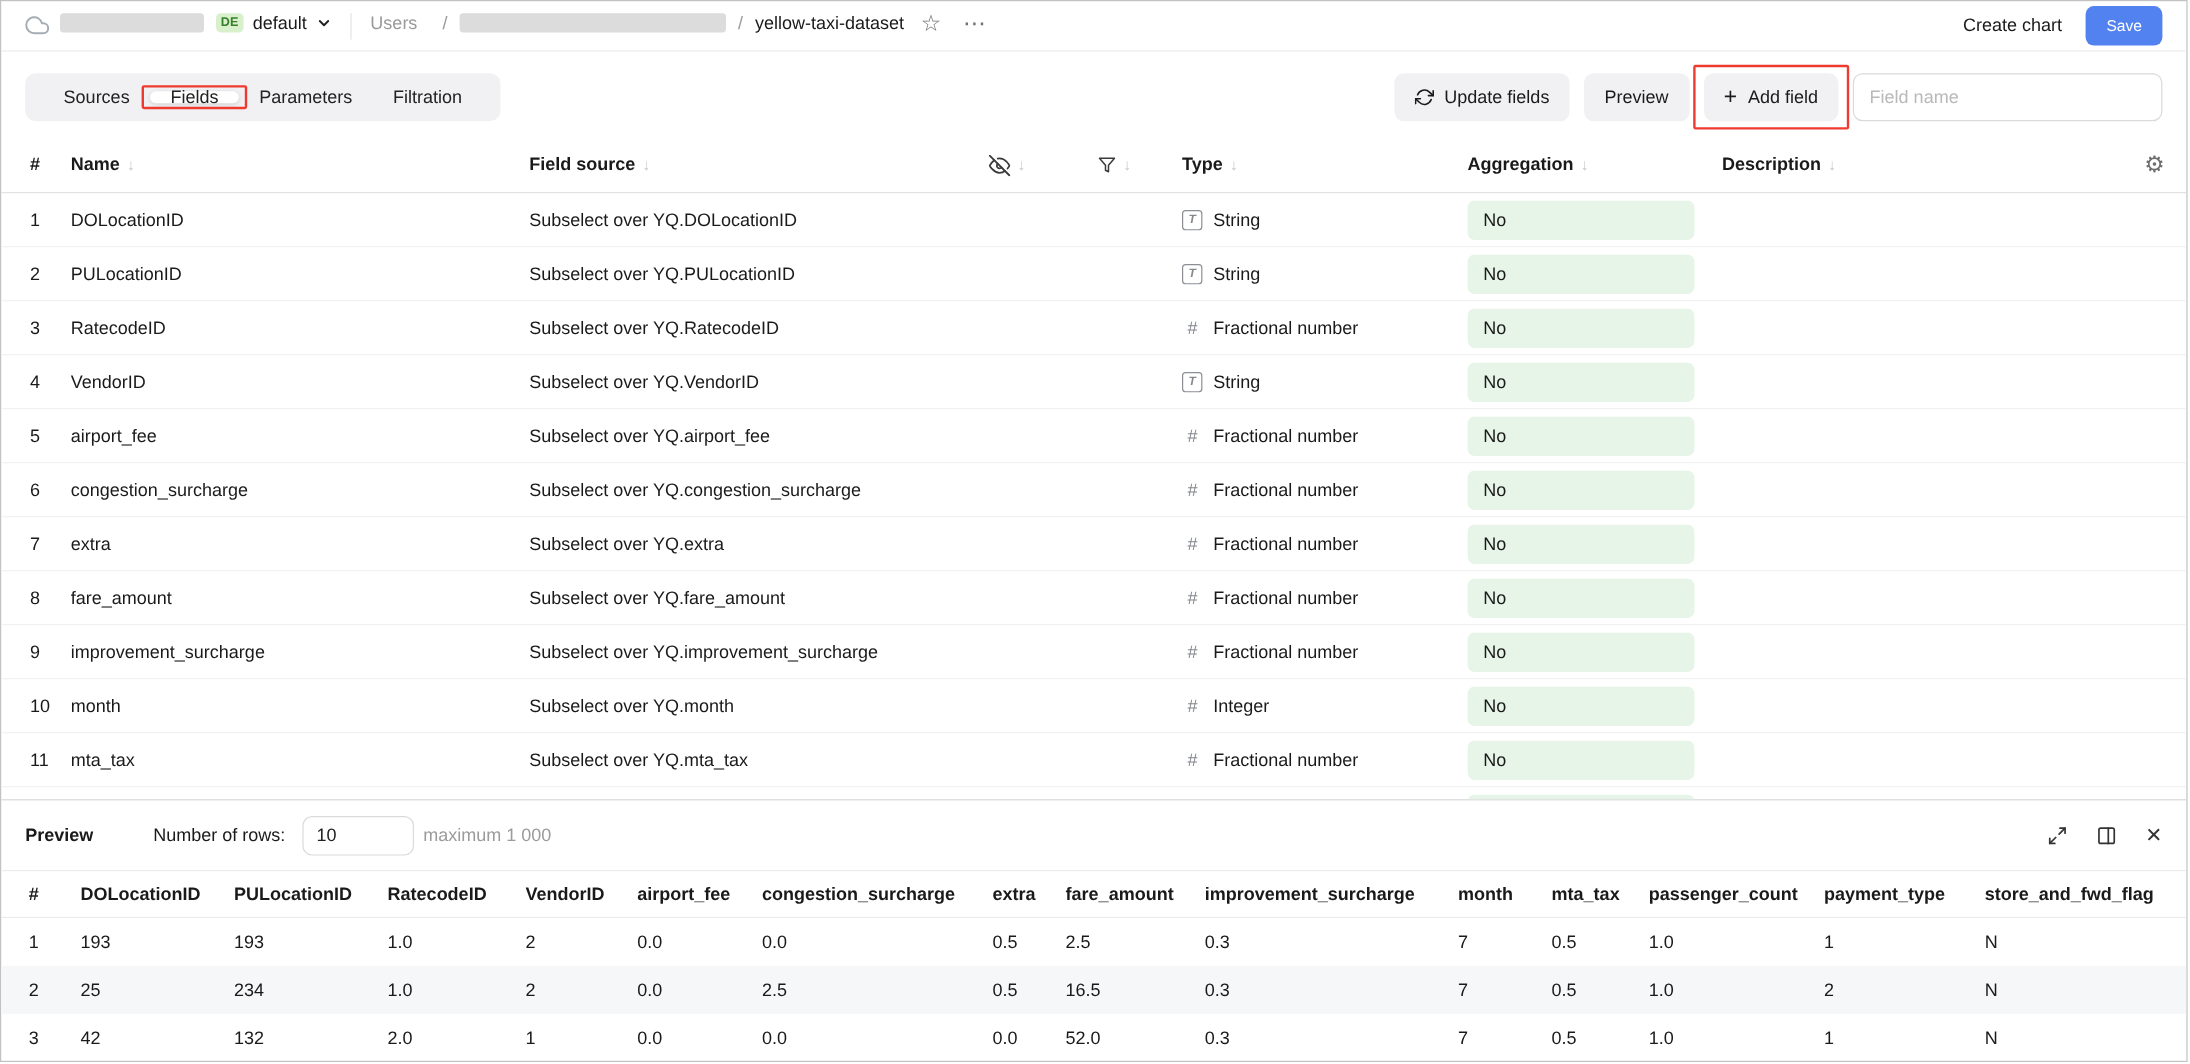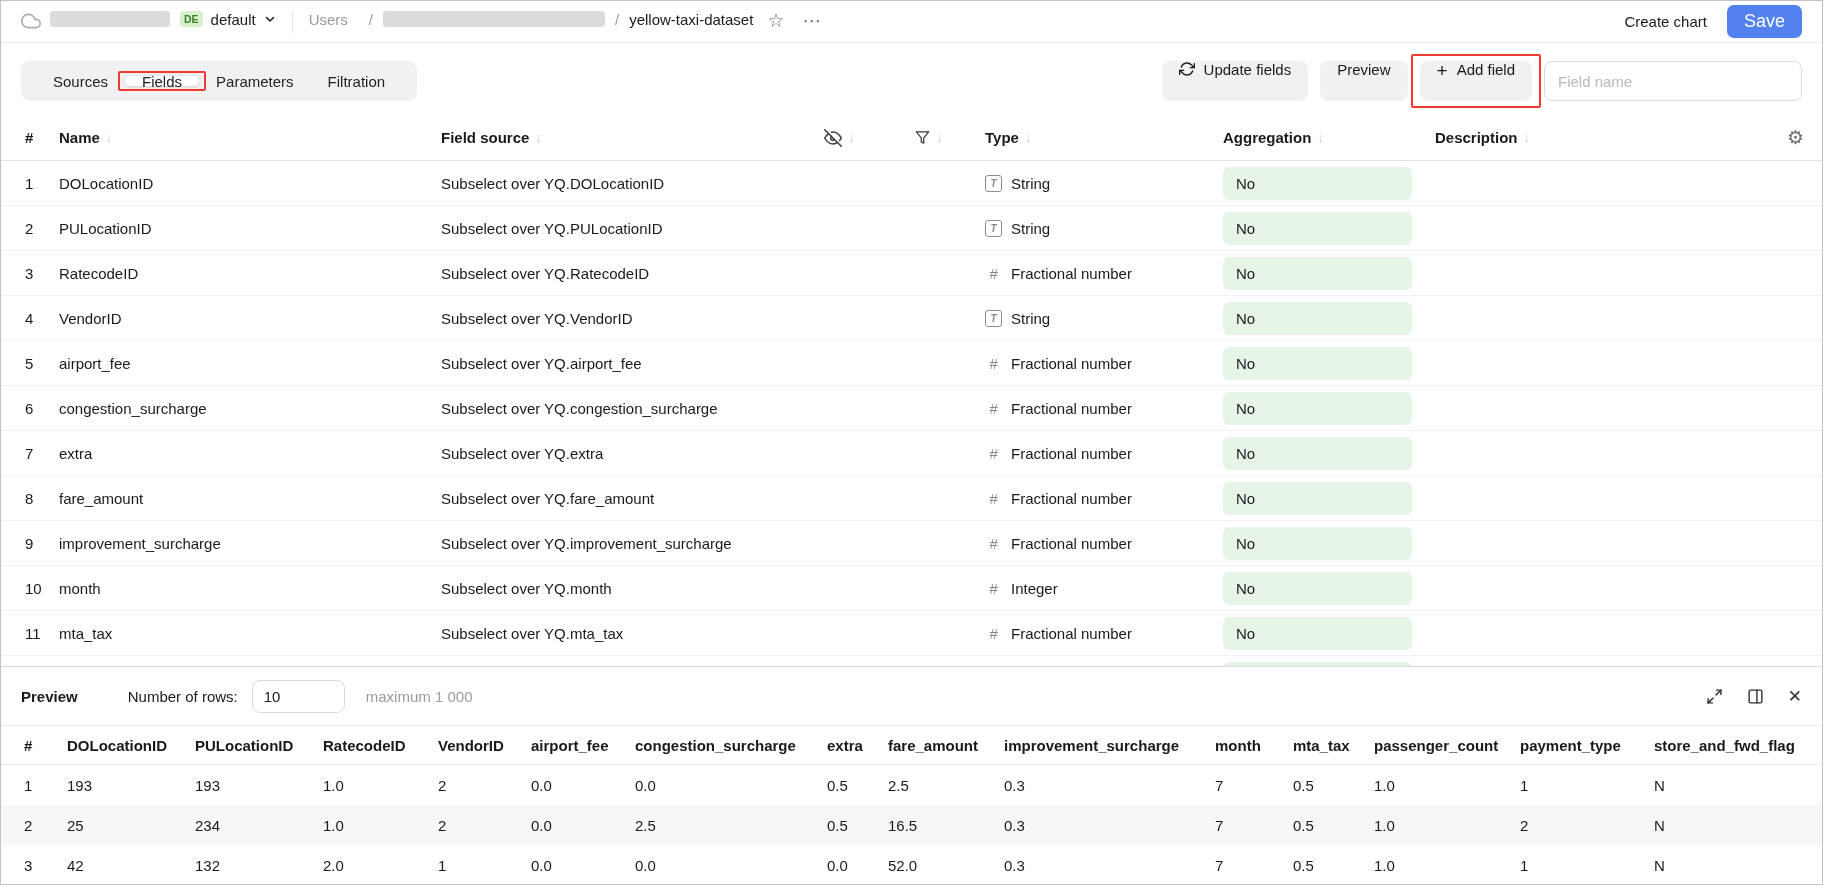--- a/index.html
+++ b/index.html
@@ -25,31 +25,31 @@
   .chev{display:flex;align-items:center}
   .divider{width:1px;height:22px;background:#e3e3e3;margin:0 16px}
   .crumb{color:#9a9a9a;margin-right:21px;white-space:nowrap}
   .crumb.link{cursor:pointer}
   .sep{color:#9a9a9a;margin-right:10px}
   .dataset-name{color:#1a1a1a;white-space:nowrap}
   .star{font-size:19px;color:#6f6f6f;margin-left:14px;cursor:pointer;line-height:1}
   .dots{font-size:19px;color:#6f6f6f;margin-left:18px;cursor:pointer;line-height:1;letter-spacing:1px}
   .tb-right{display:flex;align-items:center;gap:20px}
   .create-chart{cursor:pointer;white-space:nowrap}
-  .save-btn{background:var(--accent);color:#fff;border:none;border-radius:7px;height:33px;padding:0 17px;font-size:18px;cursor:pointer;font-family:inherit}
+  .save-btn{background:var(--accent);color:#fff;border:none;border-radius:7px;height:33px;padding:0 17px;font-size:13px;cursor:pointer;font-family:inherit}
 
   
   .toolbar{display:flex;align-items:center;justify-content:space-between;padding:18px 20px 14px}
   .tabs{display:flex;background:#f1f1f3;border-radius:9px;padding:15px;height:40px;align-items:stretch}
   .tab{display:flex;align-items:center;padding:0 17px;color:#222;cursor:pointer;border-radius:7px;position:relative;white-space:nowrap}
   .tab.active{background:#fff;box-shadow:0 1px 4px rgba(0,0,0,.14)}
   .annotate::after{content:"";position:absolute;inset:-5px -7px;border:2.5px solid var(--annotation);border-radius:2px;pointer-events:none;z-index:3}
   .annotate-add::after{content:"";position:absolute;inset:-7px -9px;border:2.5px solid var(--annotation);border-radius:2px;pointer-events:none;z-index:3}
   .toolbar-right{display:flex;align-items:center;gap:12px}
-  .btn{display:flex;align-items:flex-start;gap:9px;background:#f1f1f3;border:none;border-radius:8px;height:40px;padding:0 17px;font-size:15px;color:#1a1a1a;cursor:pointer;position:relative;font-family:inherit;white-space:nowrap}
+  .btn{display:flex;align-items:center;gap:9px;background:#f1f1f3;border:none;border-radius:8px;height:40px;padding:0 17px;font-size:15px;color:#1a1a1a;cursor:pointer;position:relative;font-family:inherit;white-space:nowrap}
   .plus{font-size:19px;line-height:1;font-weight:400}
   .fieldname-input{width:258px;height:40px;border:1px solid #dadada;border-radius:8px;padding:0 13px;font-size:15px;color:#222;outline:none;font-family:inherit}
   .fieldname-input::placeholder{color:#b9b9b9}
 
   
   .f-head{display:flex;align-items:center;height:46px;border-bottom:1px solid #e2e2e2;padding-left:24px;position:relative;font-weight:600}
   .arr{color:#c7cacd;margin-left:6px;font-size:13px;font-weight:400}
   .c{flex-shrink:0;display:flex;align-items:center;overflow:hidden;white-space:nowrap}
   .idx{width:34px}
   .nameC{width:382px}
@@ -69,21 +69,21 @@
   .ticon[data-kind="string"]::before{content:"T"}
   .ticon[data-kind="number"]{font-size:15px;font-weight:500}
   .ticon[data-kind="number"]::before{content:"#"}
 
   
   .preview{border-top:1px solid #d8d8d8;height:220px;overflow:hidden}
   .p-controls{height:58px;display:flex;align-items:center;padding:0 20px}
   .p-title{font-weight:700;margin-right:50px}
   .rows-label{margin-right:14px}
   .rows-input{width:93px;height:33px;border:1px solid #dadada;border-radius:8px;padding:0 11px;font-size:15px;outline:none;font-family:inherit;color:#222}
-  .max-note{color:#9b9b9b;margin-left:21px}
+  .max-note{color:#9b9b9b;margin-left:8px}
   .p-icons{margin-left:auto;display:flex;align-items:center;gap:24px}
   .p-icon{cursor:pointer;display:flex;align-items:center;color:#333}
   .close{font-size:17px;color:#333;line-height:1}
   .p-head{display:flex;align-items:center;height:40px;border-top:1px solid #ececec;border-bottom:1px solid #ececec;padding-left:23px;font-weight:600}
   .p-row{display:flex;align-items:center;height:40px;padding-left:23px}
   .p-rows .p-row:nth-child(even){background:#f6f7f8}
   .pc{flex-shrink:0;overflow:hidden;white-space:nowrap;padding-right:8px}
   .pc0{width:43px}.pc1{width:128px}.pc2{width:128px}.pc3{width:115px}.pc4{width:93px}
   .pc5{width:104px}.pc6{width:192px}.pc7{width:61px}.pc8{width:116px}.pc9{width:211px}
   .pc10{width:78px}.pc11{width:81px}.pc12{width:146px}.pc13{width:134px}.pc14{flex:1}

